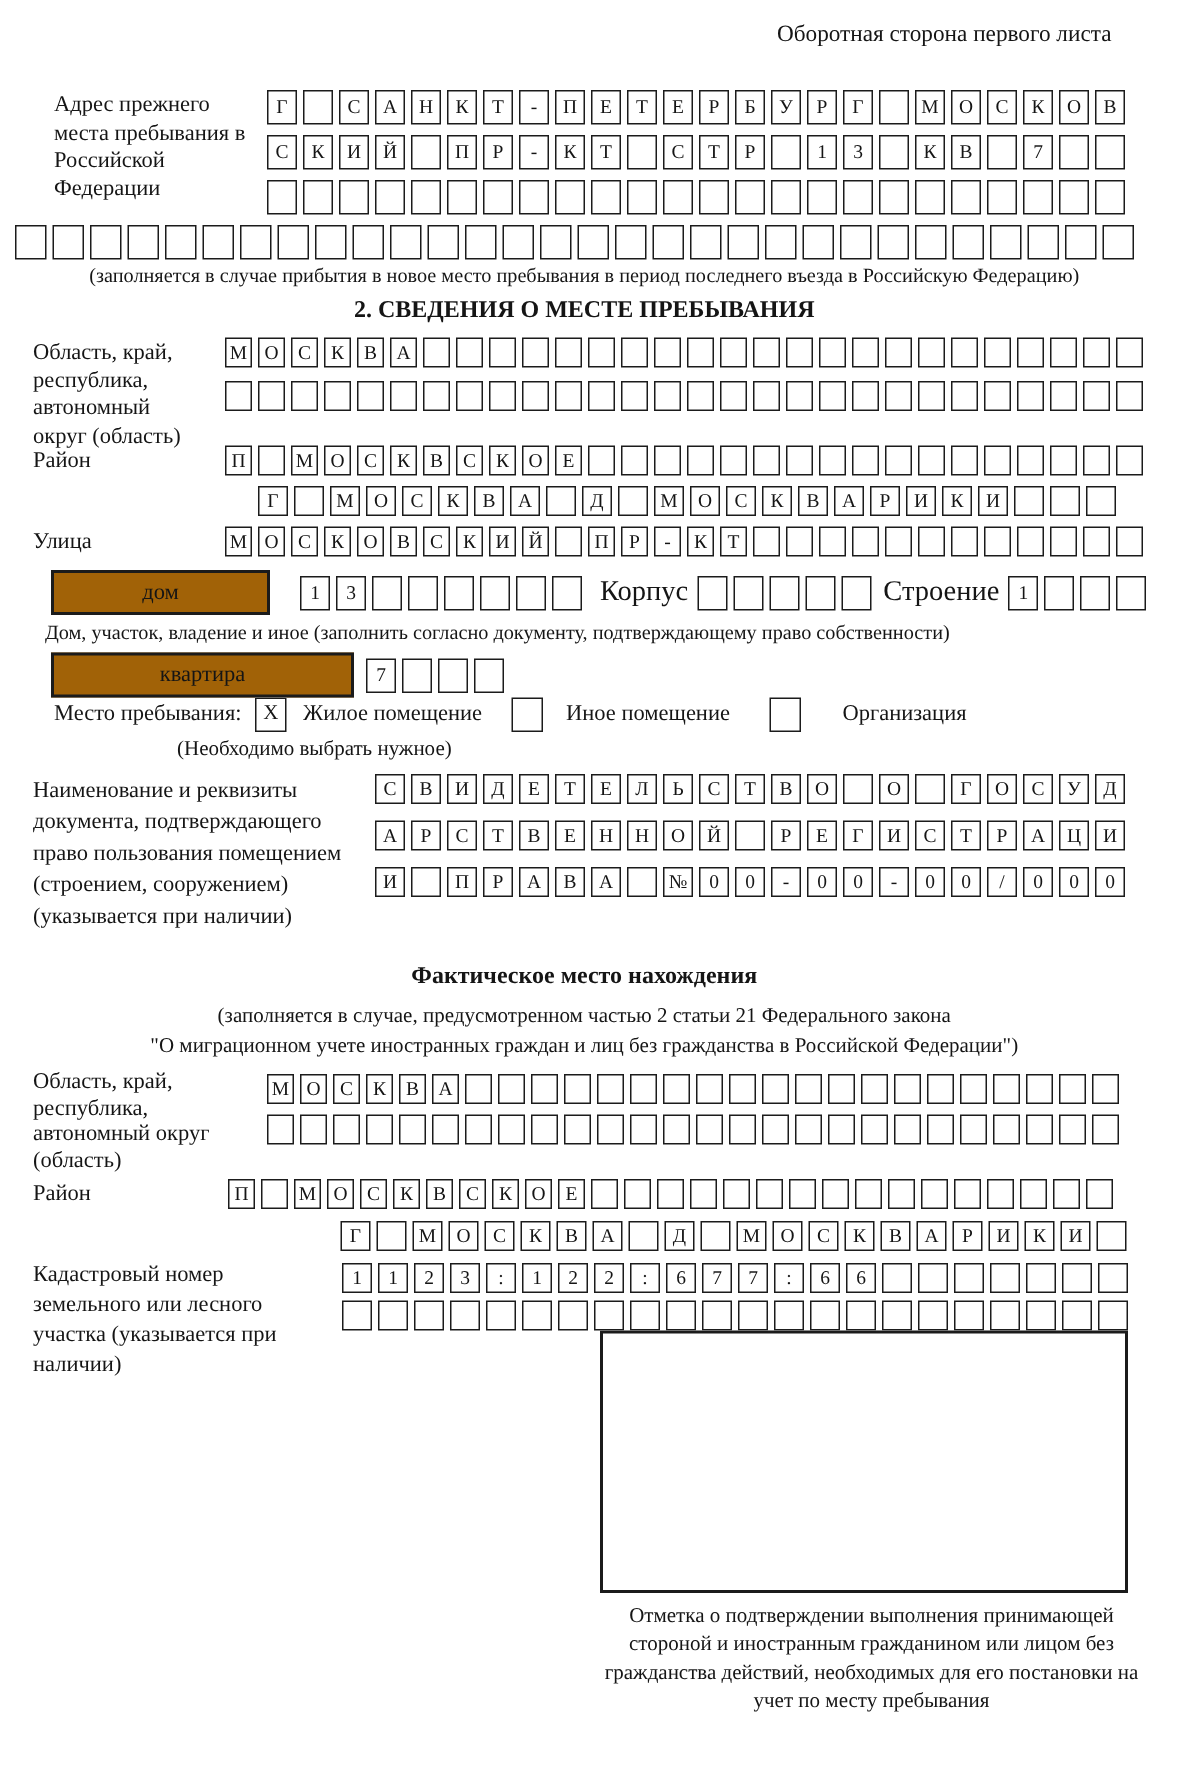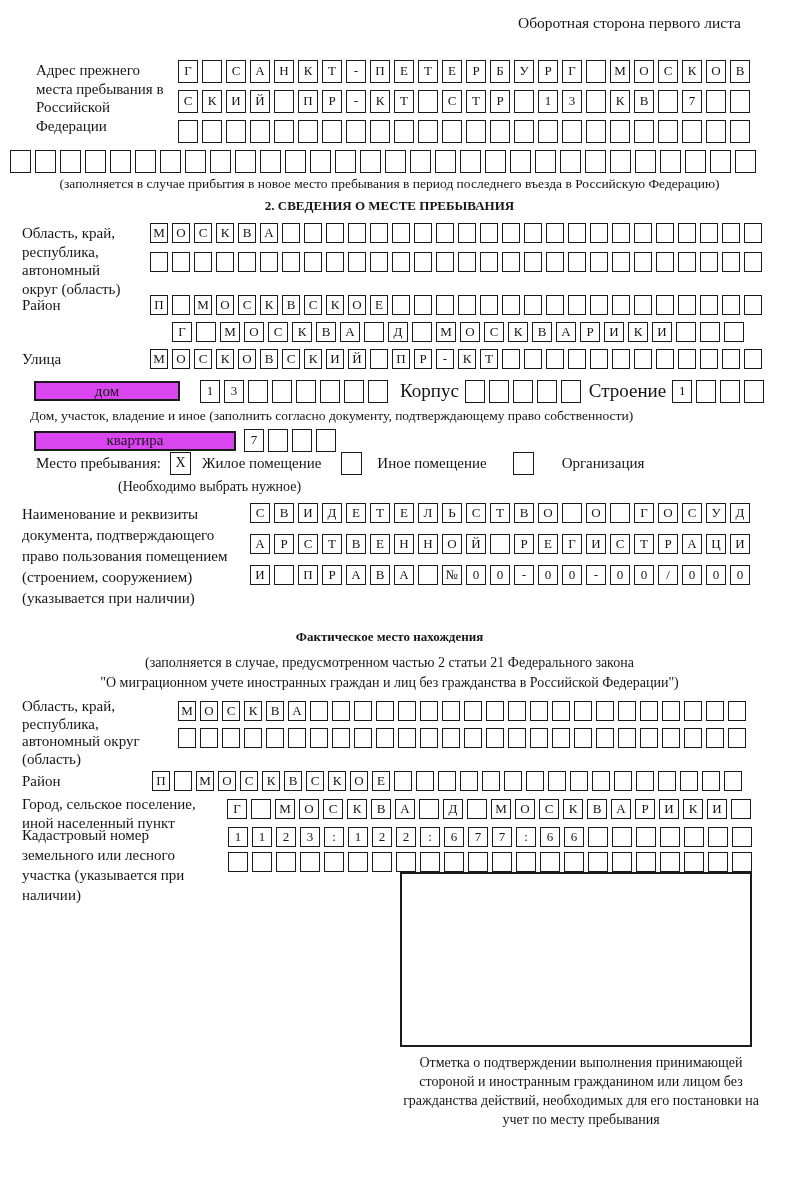--- a/index.html
+++ b/index.html
@@ -36,29 +36,29 @@
     text-align:center;
     flex:none;
     font-family:"Liberation Serif","DejaVu Serif",serif;
   }
   .w20 .cell{width:20px;}
   .w21 .cell{width:21px;}
   .h23 .cell{height:23px;line-height:20px;}
   .caption{font-size:13.5px;}
   .caption.center{text-align:center;}
   .sec-title{
-    text-align:center;font-weight:bold;font-size:13px;
+    text-align:center;font-weight:bold;font-size:16px;
     margin:6px 0 9px 0;
   }
   .named-box{
     box-sizing:border-box;
     border:2px solid #1b1b1b;
-    height:20px;
+    height:30px;
     display:flex;align-items:center;justify-content:center;
-    font-size:15px;flex:none;background:#d946ef;
+    font-size:15px;flex:none;background:#a16207;
   }
   .inline-lbl{font-size:19px;line-height:26px;flex:none;}
   .hrow{display:flex;align-items:center;}
   .chk{
     box-sizing:border-box;
     width:21px;height:23px;
     border:1.6px solid #1b1b1b;
     text-align:center;font-size:14px;line-height:20px;
     flex:none;background:#fff;
   }
@@ -583,21 +583,20 @@
         <span class="cell">&nbsp;</span>
         <span class="cell">&nbsp;</span>
         <span class="cell">&nbsp;</span>
         <span class="cell">&nbsp;</span>
         <span class="cell">&nbsp;</span>
         <span class="cell">&nbsp;</span>
       </div>
   </div>
 
   <div class="field" style="padding-left:205px;margin-bottom:8px;">
-    <div class="flabel" style="left:0;top:-4px;width:198px;">Город, сельское поселение, иной населенный пункт</div>
     <div class="boxrow w20">
         <span class="cell">Г</span>
         <span class="cell">&nbsp;</span>
         <span class="cell">М</span>
         <span class="cell">О</span>
         <span class="cell">С</span>
         <span class="cell">К</span>
         <span class="cell">В</span>
         <span class="cell">А</span>
         <span class="cell">&nbsp;</span>

